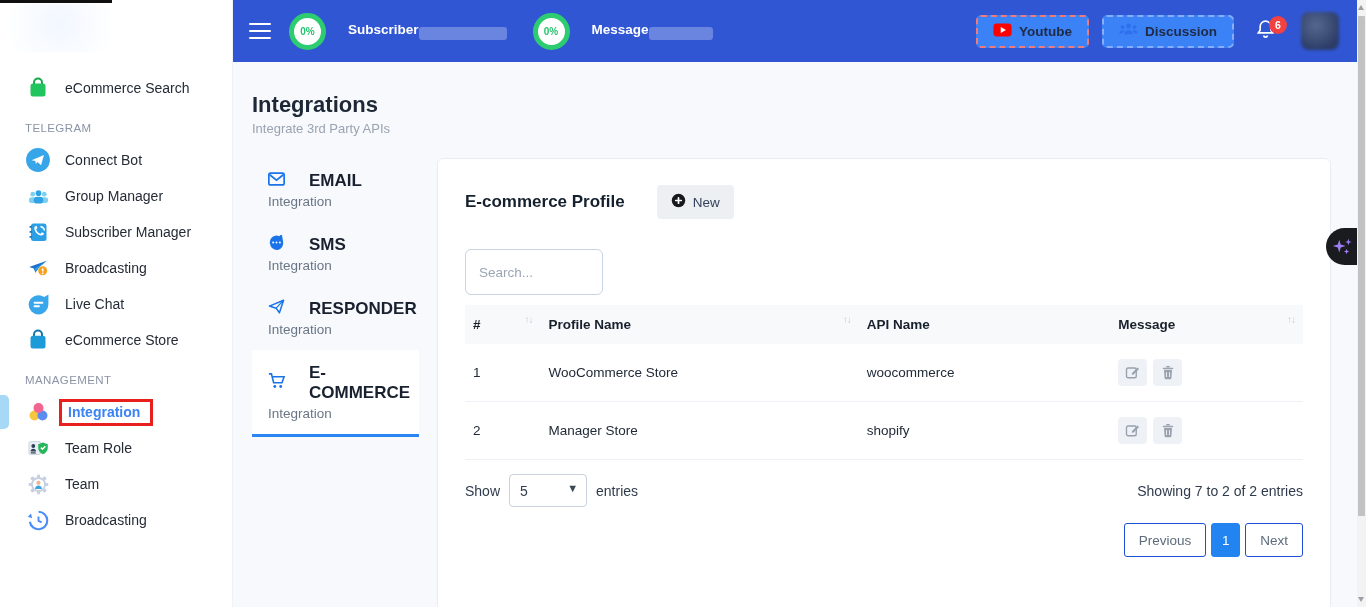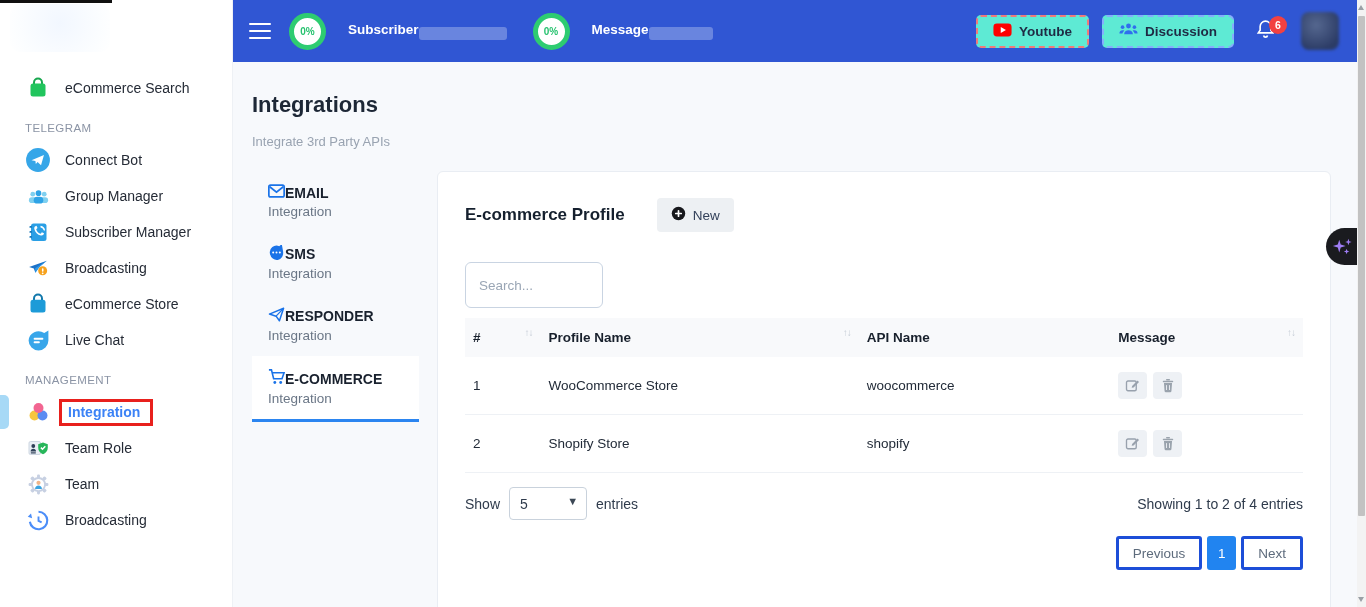--- a/index.html
+++ b/index.html
@@ -31,42 +31,42 @@
   .hamburger { width:22px; margin:0 18px 0 16px; display:flex; flex-direction:column; gap:4.5px; cursor:pointer; }
   .hamburger i { display:block; height:2.5px; background:#fff; border-radius:2px; }
   .stat { display:flex; align-items:center; margin-right:26px; }
   .ring { width:37px; height:37px; border-radius:50%; border:5px solid #2ecc71; background:#fff;
     display:flex; align-items:center; justify-content:center; font-size:10px; font-weight:bold; color:#27c26f; }
   .stat-col { margin-left:22px; display:flex; flex-direction:row; }
   .stat-label { color:#fff; font-size:13.5px; font-weight:bold; }
   .stat-pill { margin-top:5px; height:13px; border-radius:3px; background:rgba(255,255,255,.28); }
   .pill-w1 { width:88px; } .pill-w2 { width:64px; }
   .tb-spacer { flex:1; }
-  .tb-btn { display:flex; align-items:center; gap:7px; background:#5eead4; height:33px; padding:0 15px;
+  .tb-btn { display:flex; align-items:center; gap:7px; background:#3b82f6; height:33px; padding:0 15px;
     border-radius:5px; font-size:13.5px; color:#1f2a44; font-weight:bold; cursor:pointer; }
   .tb-btn.youtube { border:2px dashed #ef7b7b; margin-right:13px; }
   .tb-btn.discussion { border:2px dashed #86aefc;align-items:center; }
   .bell-wrap { position:relative; margin:0 24px 0 20px; cursor:pointer; }
   .badge { position:absolute; top:-1px; right:-10px; width:18px; height:18px; border-radius:50%;
     background:#f24141; color:#fff; font-size:10.5px; font-weight:bold; display:flex; align-items:center; justify-content:center; }
   .avatar { width:38px; height:38px; border-radius:8px; margin-right:18px;
     background:radial-gradient(circle at 40% 35%, #55678f 0%, #2c3c66 75%); filter:blur(1.6px); }
 
   
   .main { position:absolute; left:233px; top:62px; right:9px; bottom:0; background:#f7f9fc;
     padding:18px 26px 8px 19px; overflow:hidden; }
   .page-title { font-size:22px; font-weight:bold; color:#1d2736; margin-top:12px; }
-  .page-subtitle { font-size:13px; color:#99a3b1; margin-top:16px; }
+  .page-subtitle { font-size:13px; color:#99a3b1; margin-top:3px; }
 
   .content-row { display:flex; margin-top:22px; align-items:flex-start; }
 
   
   .subnav { width:167px; flex:0 0 167px; }
   .subnav-item { padding:13px 10px 13px 16px; cursor:pointer; }
-  .subnav-item .t { display:flex; align-items:center; gap:0; font-size:14px; font-weight:bold; color:#19212e; }
+  .subnav-item .t { display:flex; align-items:center; gap:24px; font-size:17px; font-weight:bold; color:#19212e; }
   .subnav-item .s { font-size:13.5px; color:#6a7686; margin-top:3px; }
   .subnav-item.active { background:#fff; border-bottom:3px solid #2b85f0; }
 
   
   .card { flex:1; margin-left:18px; background:#fff; border:1px solid #e9edf3; border-radius:6px;
     height:470px; padding:26px 27px; }
   .panel-head { display:flex; align-items:center; }
   .panel-title { font-size:17px; font-weight:bold; color:#15202e; }
   .new-btn { margin-left:32px; display:flex; align-items:center; gap:7px; background:#edf0f3;
     border:none; border-radius:4px; padding:8px 14px; font-size:13.5px; color:#33415a; cursor:pointer;
@@ -87,21 +87,21 @@
 
   .table-foot { display:flex; align-items:center; justify-content:space-between; margin-top:14px; }
   .show-group { display:flex; align-items:center; gap:9px; font-size:14px; color:#2f3b4c; }
   .select-wrap { position:relative; }
   .select-wrap select { width:78px; height:33px; border:1px solid #c9d2dc; border-radius:4px;
     font-size:14px; color:#2f3b4c; padding:0 10px; appearance:none; -webkit-appearance:none;
     background:#fff; font-family:inherit; cursor:pointer; }
   .select-wrap .chev { position:absolute; right:9px; top:8px; font-size:11px; color:#3c4856; pointer-events:none; }
   .summary { font-size:14px; color:#2f3b4c; }
   .pagination { display:flex; justify-content:flex-end; gap:5px; margin-top:16px; }
-  .pg-btn { height:34px; padding:0 14px; background:#fff; border:3px solid #1d4ed8; border-radius:3px;
+  .pg-btn { height:34px; padding:0 14px; background:#fff; border:1px solid #1d4ed8; border-radius:3px;
     font-size:13.5px; color:#5d6b7c; cursor:pointer; font-family:inherit; }
   .pg-btn.current { background:#2184f0; border-color:#2184f0; color:#fff; width:29px; padding:0; }
 
   
   .ai-fab { position:absolute; right:9px; top:228px; width:31px; height:37px; background:#1a1b1f;
     border-radius:19px 0 0 19px; display:flex; align-items:center; justify-content:center;
     cursor:pointer; z-index:50; }
 
   
   .scrollbar { position:absolute; right:0; top:0; width:9px; height:607px; background:#f3f3f3; z-index:55; }
@@ -179,37 +179,37 @@
             <circle cx="16" cy="14.2" r="4.3" fill="#f6a21e"></circle>
             <rect x="15.3" y="11.8" width="1.5" height="3.4" rx="0.7" fill="#fff"></rect>
             <circle cx="16" cy="16.6" r="0.85" fill="#fff"></circle>
           </svg>
       </span>
       <span class="sb-label">Broadcasting</span>
     </div>
 
     <div class="sb-item">
       <span class="sb-icon">
-        <svg width="24" height="24" viewBox="0 0 24 24">
-            <path d="M8 9V6.5a4 4 0 0 1 8 0V9" stroke="#1278ab" stroke-width="2" fill="none"></path>
-            <rect x="4.5" y="7.8" width="15" height="12.7" rx="2.5" fill="#1d9bd8"></rect>
-          </svg>
-      </span>
-      <span class="sb-label">eCommerce Store</span>
-    </div>
-
-    <div class="sb-item">
-      <span class="sb-icon">
         <svg width="25" height="25" viewBox="0 0 24 24">
             <path d="M12 2.5a9.5 9.5 0 1 0 0 19h9.5l-2.4-4A9.5 9.5 0 0 0 12 2.5z" fill="#38a6ea" transform="rotate(-90 12 12)"></path>
             <rect x="7.3" y="9.3" width="9.4" height="1.9" rx="0.95" fill="#fff"></rect>
             <rect x="7.3" y="12.8" width="6" height="1.9" rx="0.95" fill="#fff"></rect>
           </svg>
       </span>
       <span class="sb-label">Live Chat</span>
+    </div>
+
+    <div class="sb-item">
+      <span class="sb-icon">
+        <svg width="24" height="24" viewBox="0 0 24 24">
+            <path d="M8 9V6.5a4 4 0 0 1 8 0V9" stroke="#1278ab" stroke-width="2" fill="none"></path>
+            <rect x="4.5" y="7.8" width="15" height="12.7" rx="2.5" fill="#1d9bd8"></rect>
+          </svg>
+      </span>
+      <span class="sb-label">eCommerce Store</span>
     </div>
 
     <div class="sb-section">MANAGEMENT</div>
 
     <div class="sb-item active">
       <span class="active-indicator"></span>
       <span class="sb-icon">
         <svg width="25" height="25" viewBox="0 0 24 24">
             <circle cx="8.2" cy="14.8" r="4.8" fill="#f7c63f"></circle>
             <circle cx="15.8" cy="14.8" r="4.8" fill="#5b8cf2"></circle>
@@ -448,21 +448,21 @@
                     <rect x="2" y="3.6" width="14" height="2" rx="1"></rect>
                     <path d="M3.6 6.8h10.8l-.8 10.6a1.8 1.8 0 0 1-1.8 1.6H6.2a1.8 1.8 0 0 1-1.8-1.6z"></path>
                     <line x1="7" y1="9.5" x2="7" y2="16" stroke="#eef1f5" stroke-width="1.2"></line>
                     <line x1="11" y1="9.5" x2="11" y2="16" stroke="#eef1f5" stroke-width="1.2"></line>
                   </svg>
               </button>
             </td>
           </tr>
           <tr>
             <td>2</td>
-            <td>Shopify Store</td>
+            <td>Manager Store</td>
             <td class="c">shopify</td>
             <td>
               <button class="act-btn">
                 <svg width="15" height="15" viewBox="0 0 20 20">
                     <rect x="2" y="4" width="13" height="13" rx="2" fill="none" stroke="#98a1ad" stroke-width="1.8"></rect>
                     <path d="M9.5 10.5l7.2-7.2 2 2-7.2 7.2-2.6.6z" fill="#98a1ad"></path>
                   </svg>
               </button><button class="act-btn">
                 <svg width="14" height="15" viewBox="0 0 18 20" fill="#9aa3ad">
                     <rect x="6.3" y="1.2" width="5.4" height="2" rx="1"></rect>
@@ -481,21 +481,21 @@
         <div class="show-group">
           <span>Show</span>
           <span class="select-wrap">
             <select>
               <option>5</option>
             </select>
             <span class="chev">▼</span>
           </span>
           <span>entries</span>
         </div>
-        <div class="summary">Showing 1 to 2 of 4 entries</div>
+        <div class="summary">Showing 7 to 2 of 2 entries</div>
       </div>
 
       <div class="pagination">
         <button class="pg-btn">Previous</button>
         <button class="pg-btn current">1</button>
         <button class="pg-btn">Next</button>
       </div>
 
     </div>
   </div>

